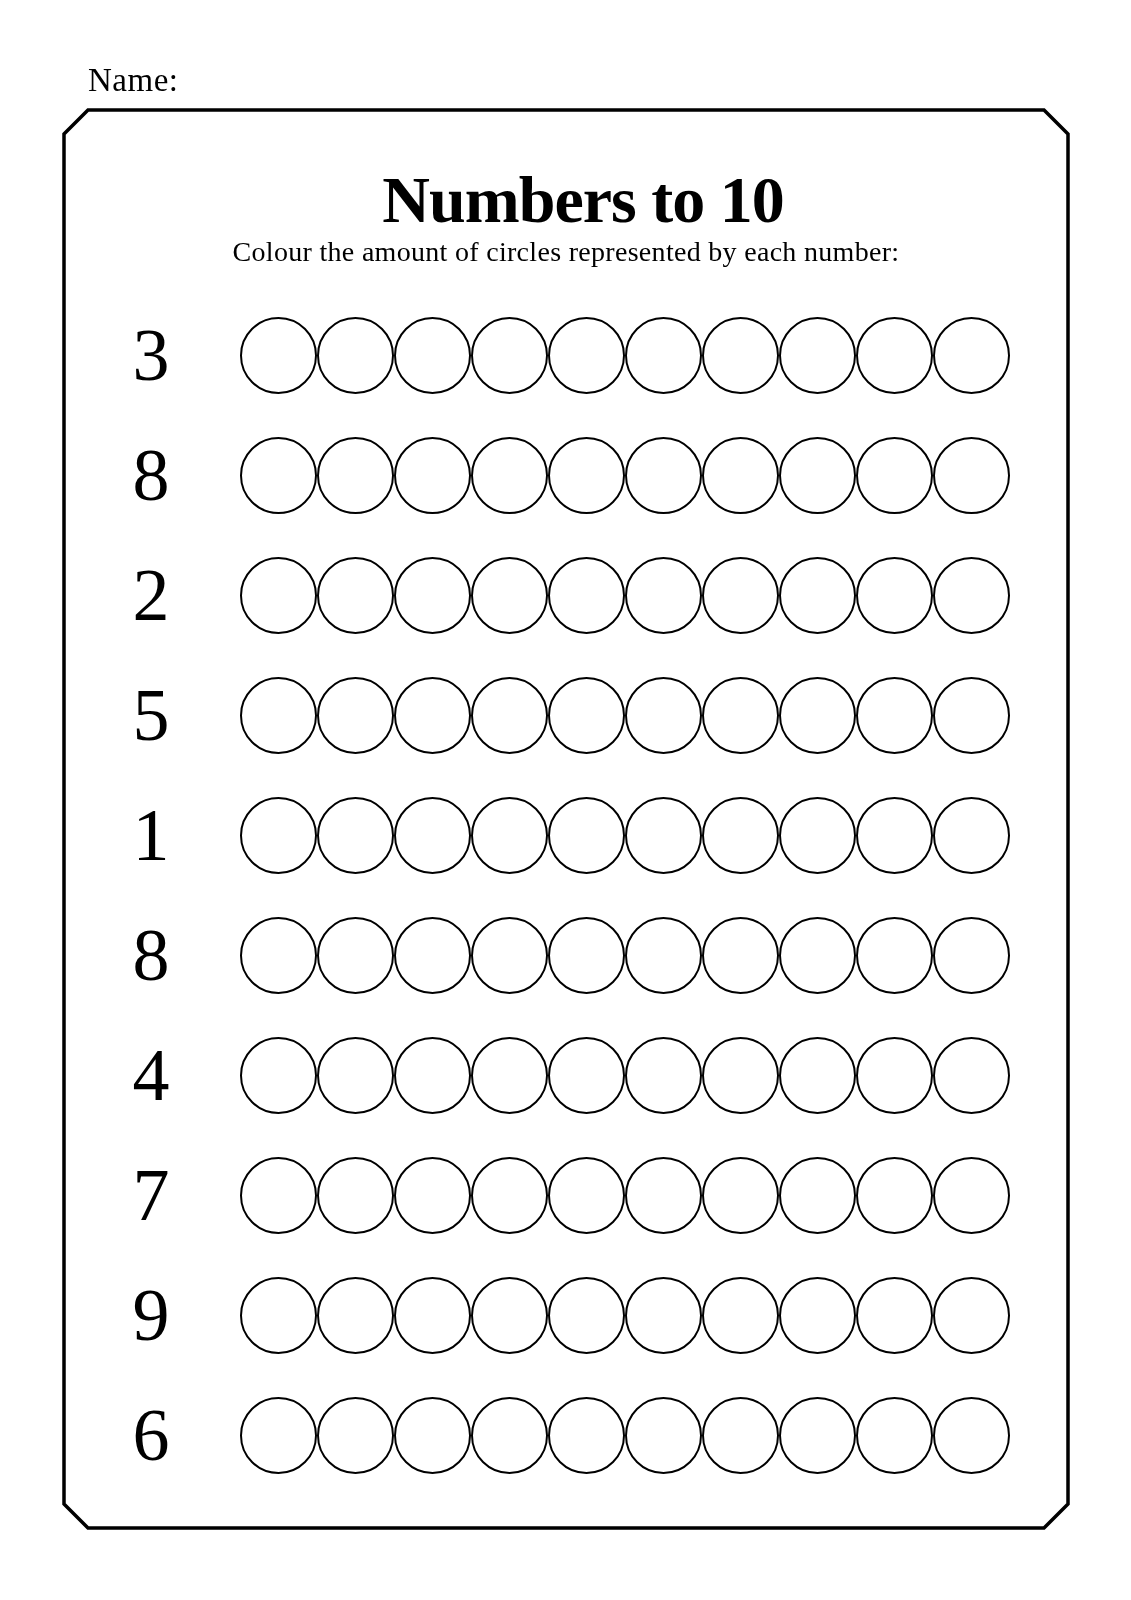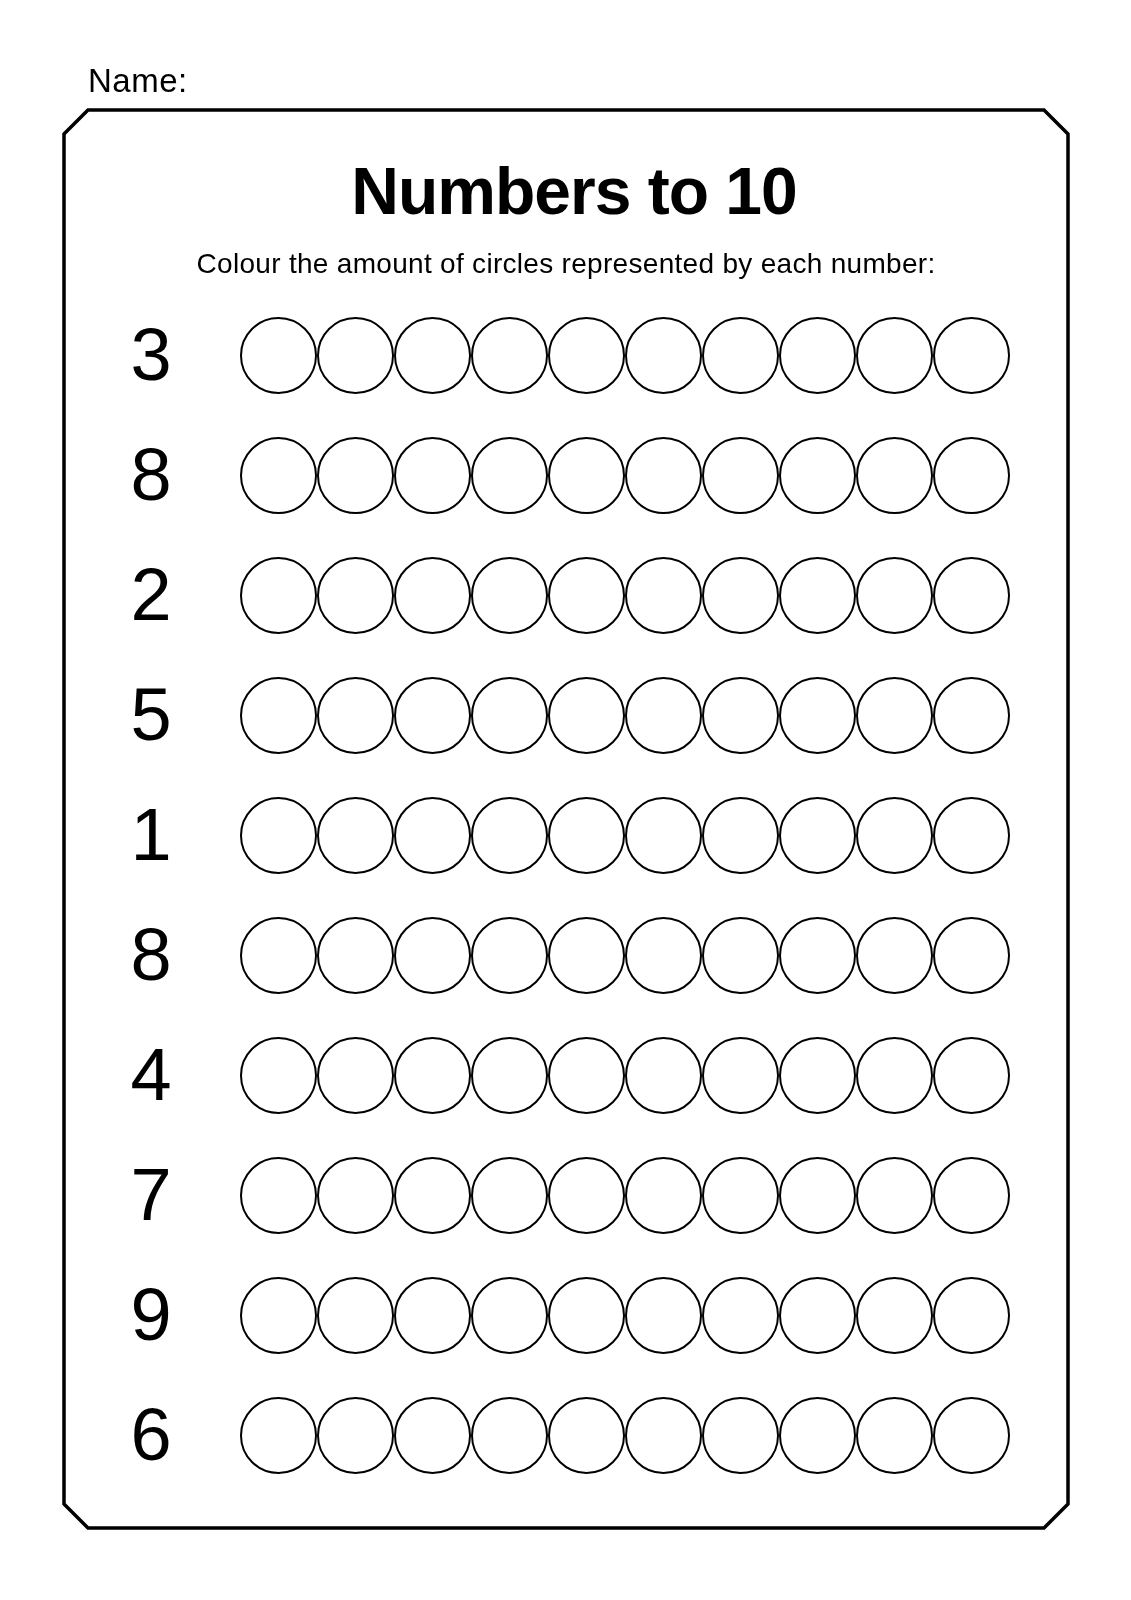--- a/index.html
+++ b/index.html
@@ -6,21 +6,21 @@
     margin: 0;
     padding: 0;
     background: #ffffff;
   }
   .page {
     position: relative;
     width: 1131px;
     height: 1532px;
     background: var(--paper, #ffffff);
     color: var(--ink, #000000);
-    font-family: Liberation Sans, sans-serif;
+    font-family: Liberation Serif, serif;
     overflow: hidden;
   }
   .name-label {
     position: absolute;
     left: 88px;
     top: 62px;
     font-size: 33px;
     letter-spacing: 0.5px;
     color: var(--ink, #000000);
   }
@@ -42,31 +42,31 @@
   .frame-border polygon {
     fill: none;
     stroke: var(--ink, #000000);
     stroke-width: 3.5;
   }
   .title {
     position: absolute;
     top: 42px;
     left: 0;
     width: 100%;
-    margin: 8px;
+    margin: 17px;
     text-align: center;
     font-size: 66px;
     line-height: 1;
     font-weight: 800;
     letter-spacing: -1px;
     color: var(--ink, #000000);
   }
   .instruction {
     position: absolute;
-    top: 140px;
+    top: 128px;
     left: 0;
     width: 100%;
     text-align: center;
     font-size: 28px;
     letter-spacing: 0.3px;
     color: var(--ink, #000000);
   }
   .rows {
     position: absolute;
     top: 208px;

